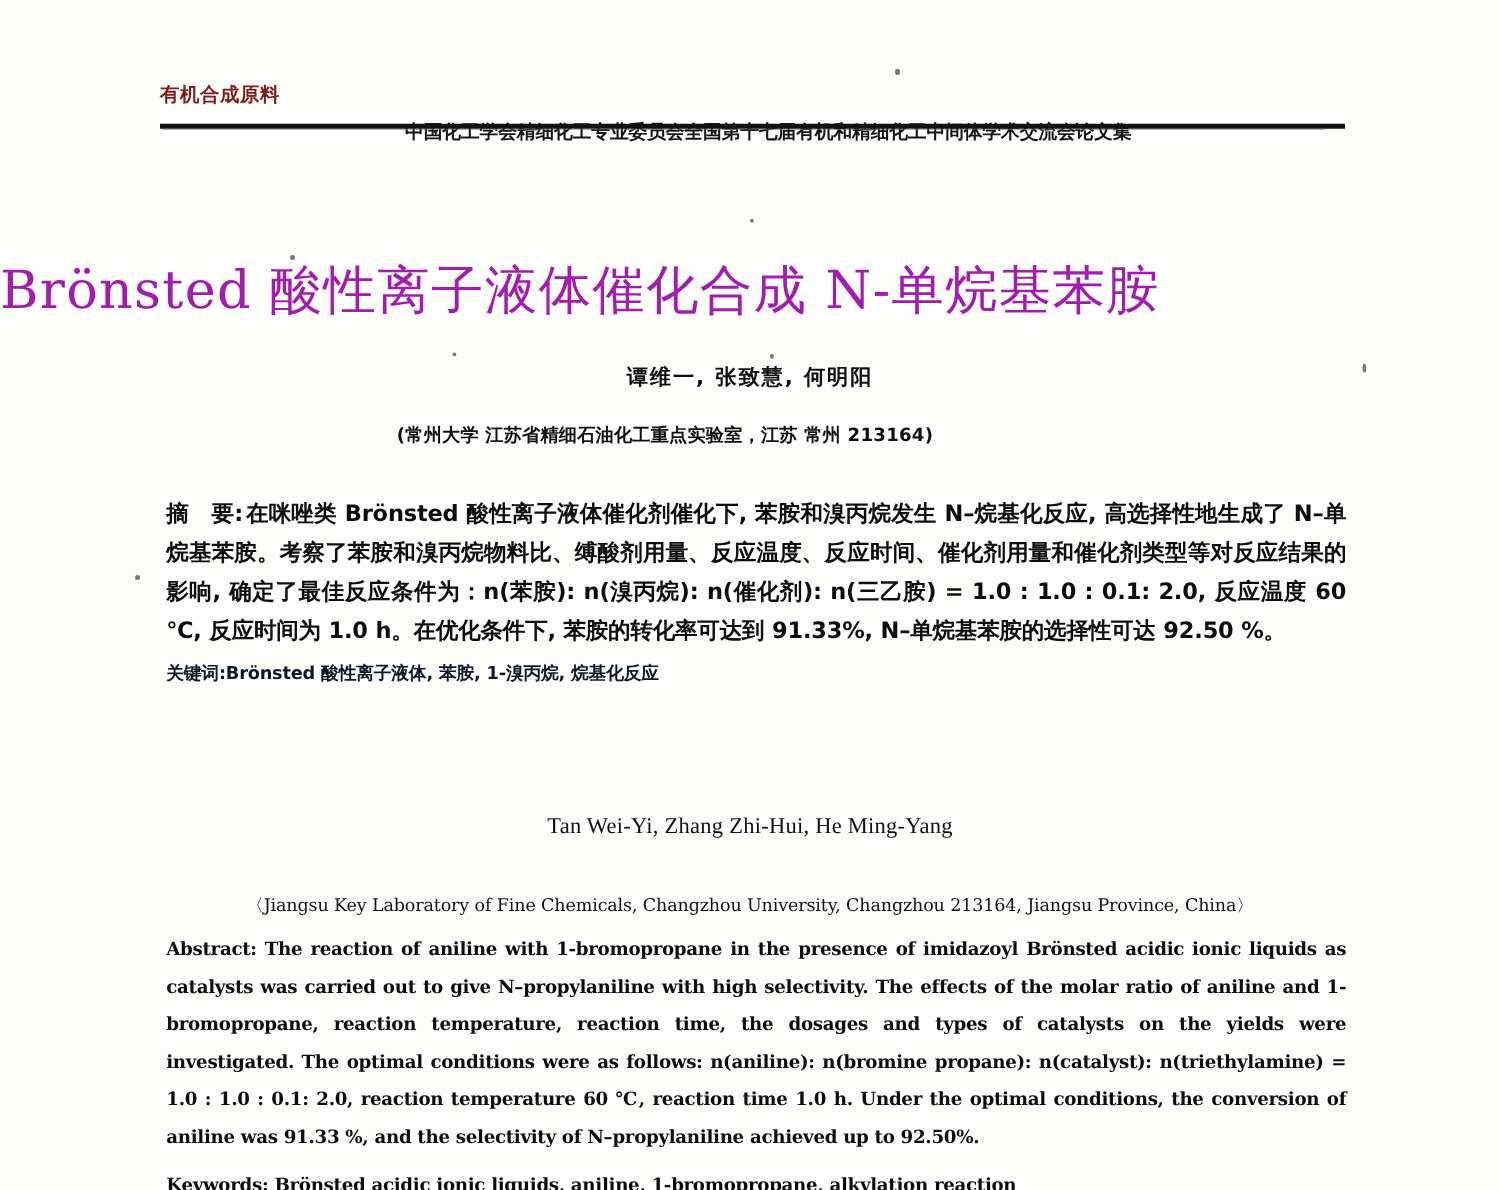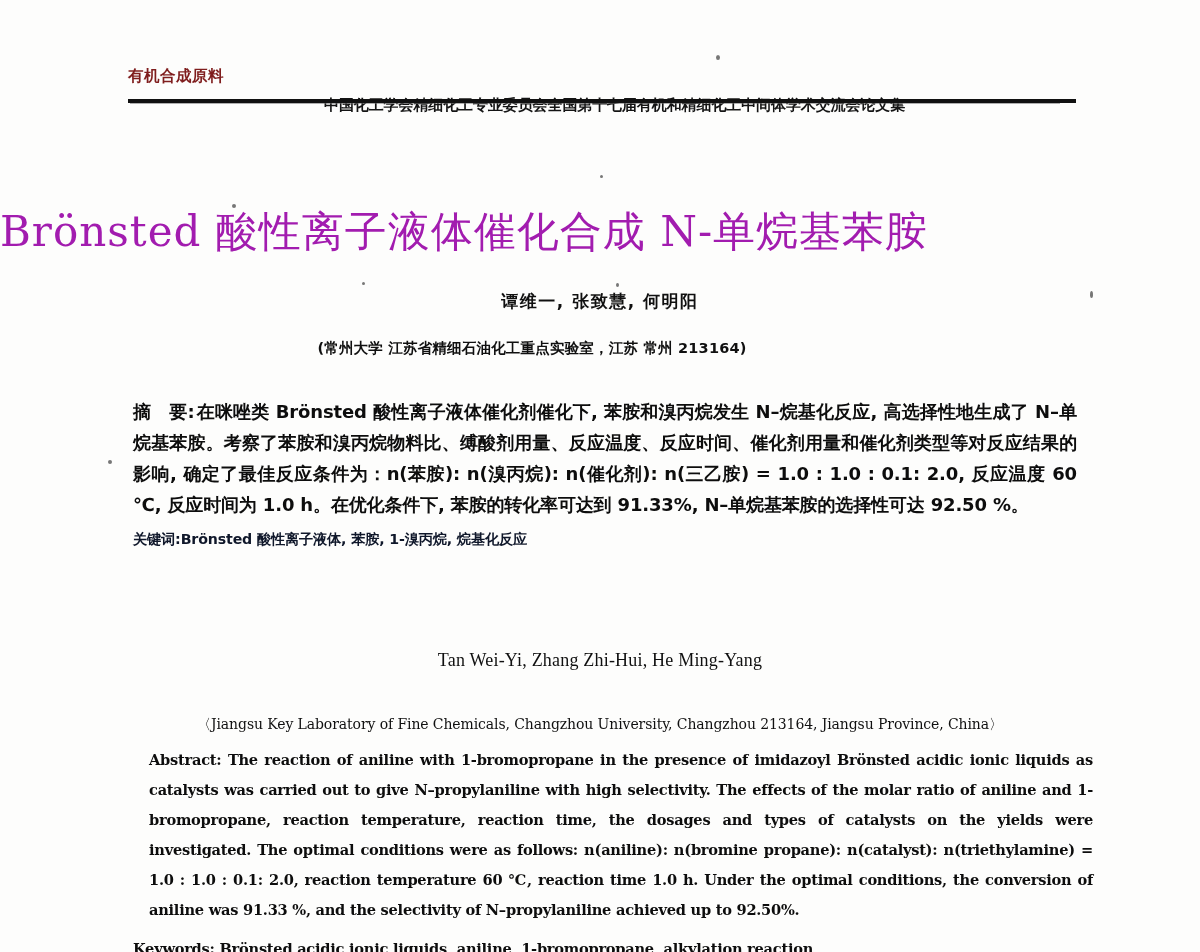--- a/index.html
+++ b/index.html
@@ -187,21 +187,21 @@
     text-align: center;
     font-family: "DejaVu Serif", "Liberation Serif", serif;
     font-size: 14px;
     letter-spacing: -.1px;
     color: #101010;
     margin-top: 33px;
   }
 
   .abstract-en {
     position: absolute;
-    left: 149px;
+    left: 133px;
     top: 745px;
     width: 944px;
     font-family: "DejaVu Serif", "Liberation Serif", serif;
     font-weight: bold;
     font-size: 14.6px;
     line-height: 30px;
     color: #0d0d0d;
     letter-spacing: -.25px;
     text-align: justify;
   }

